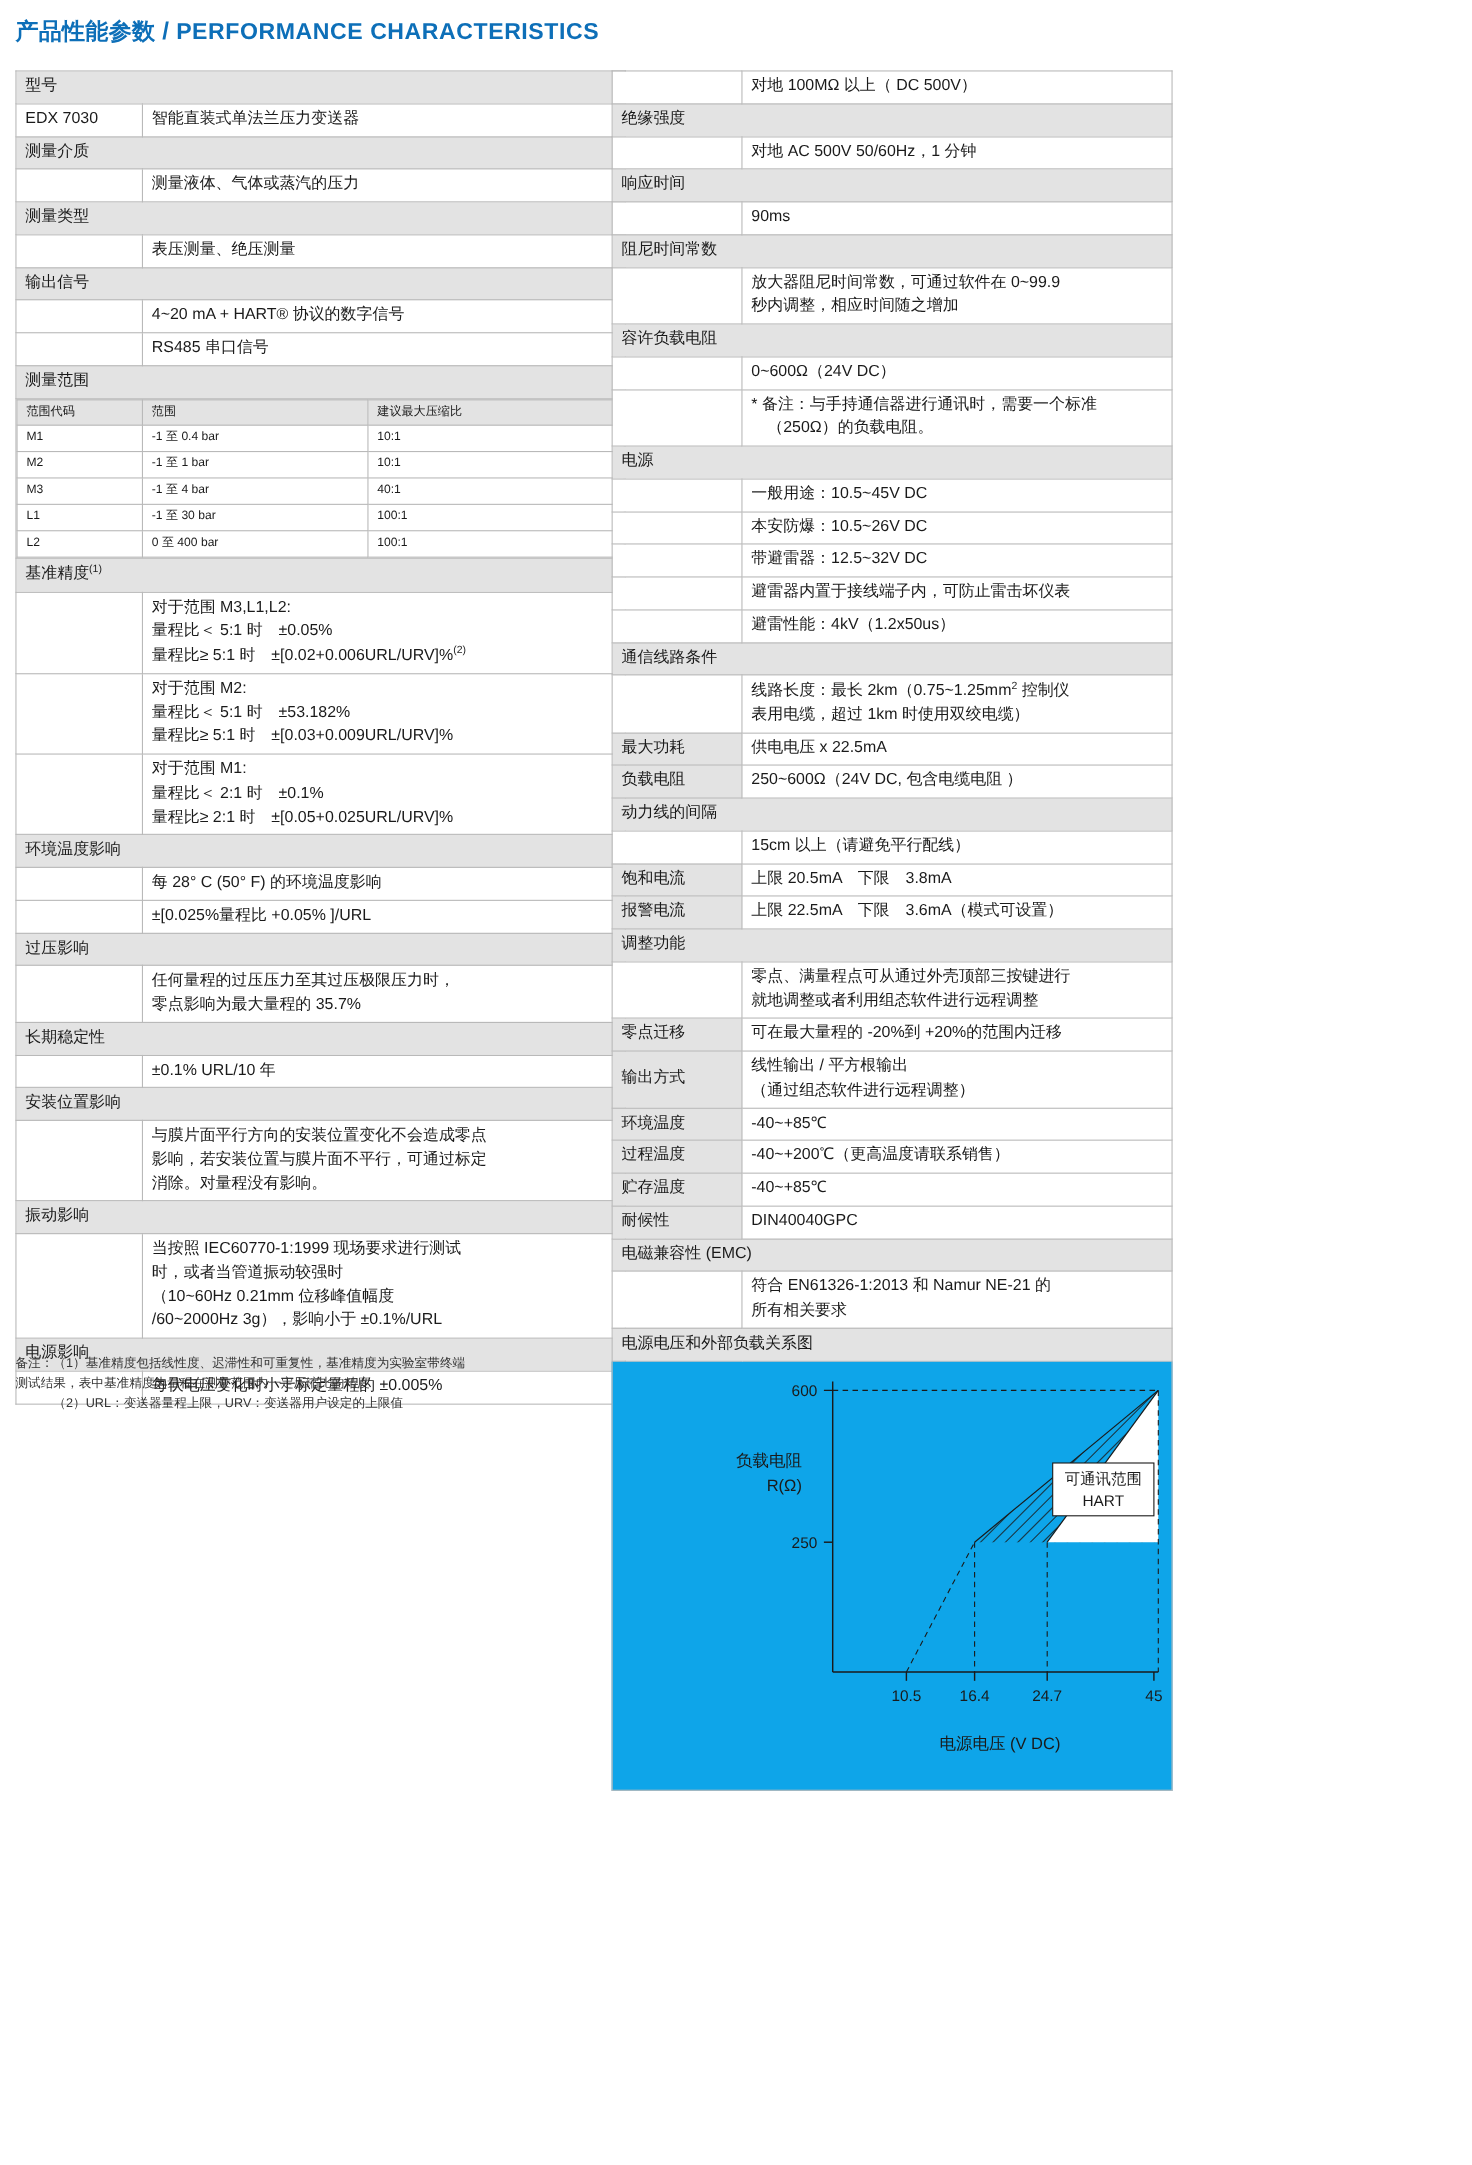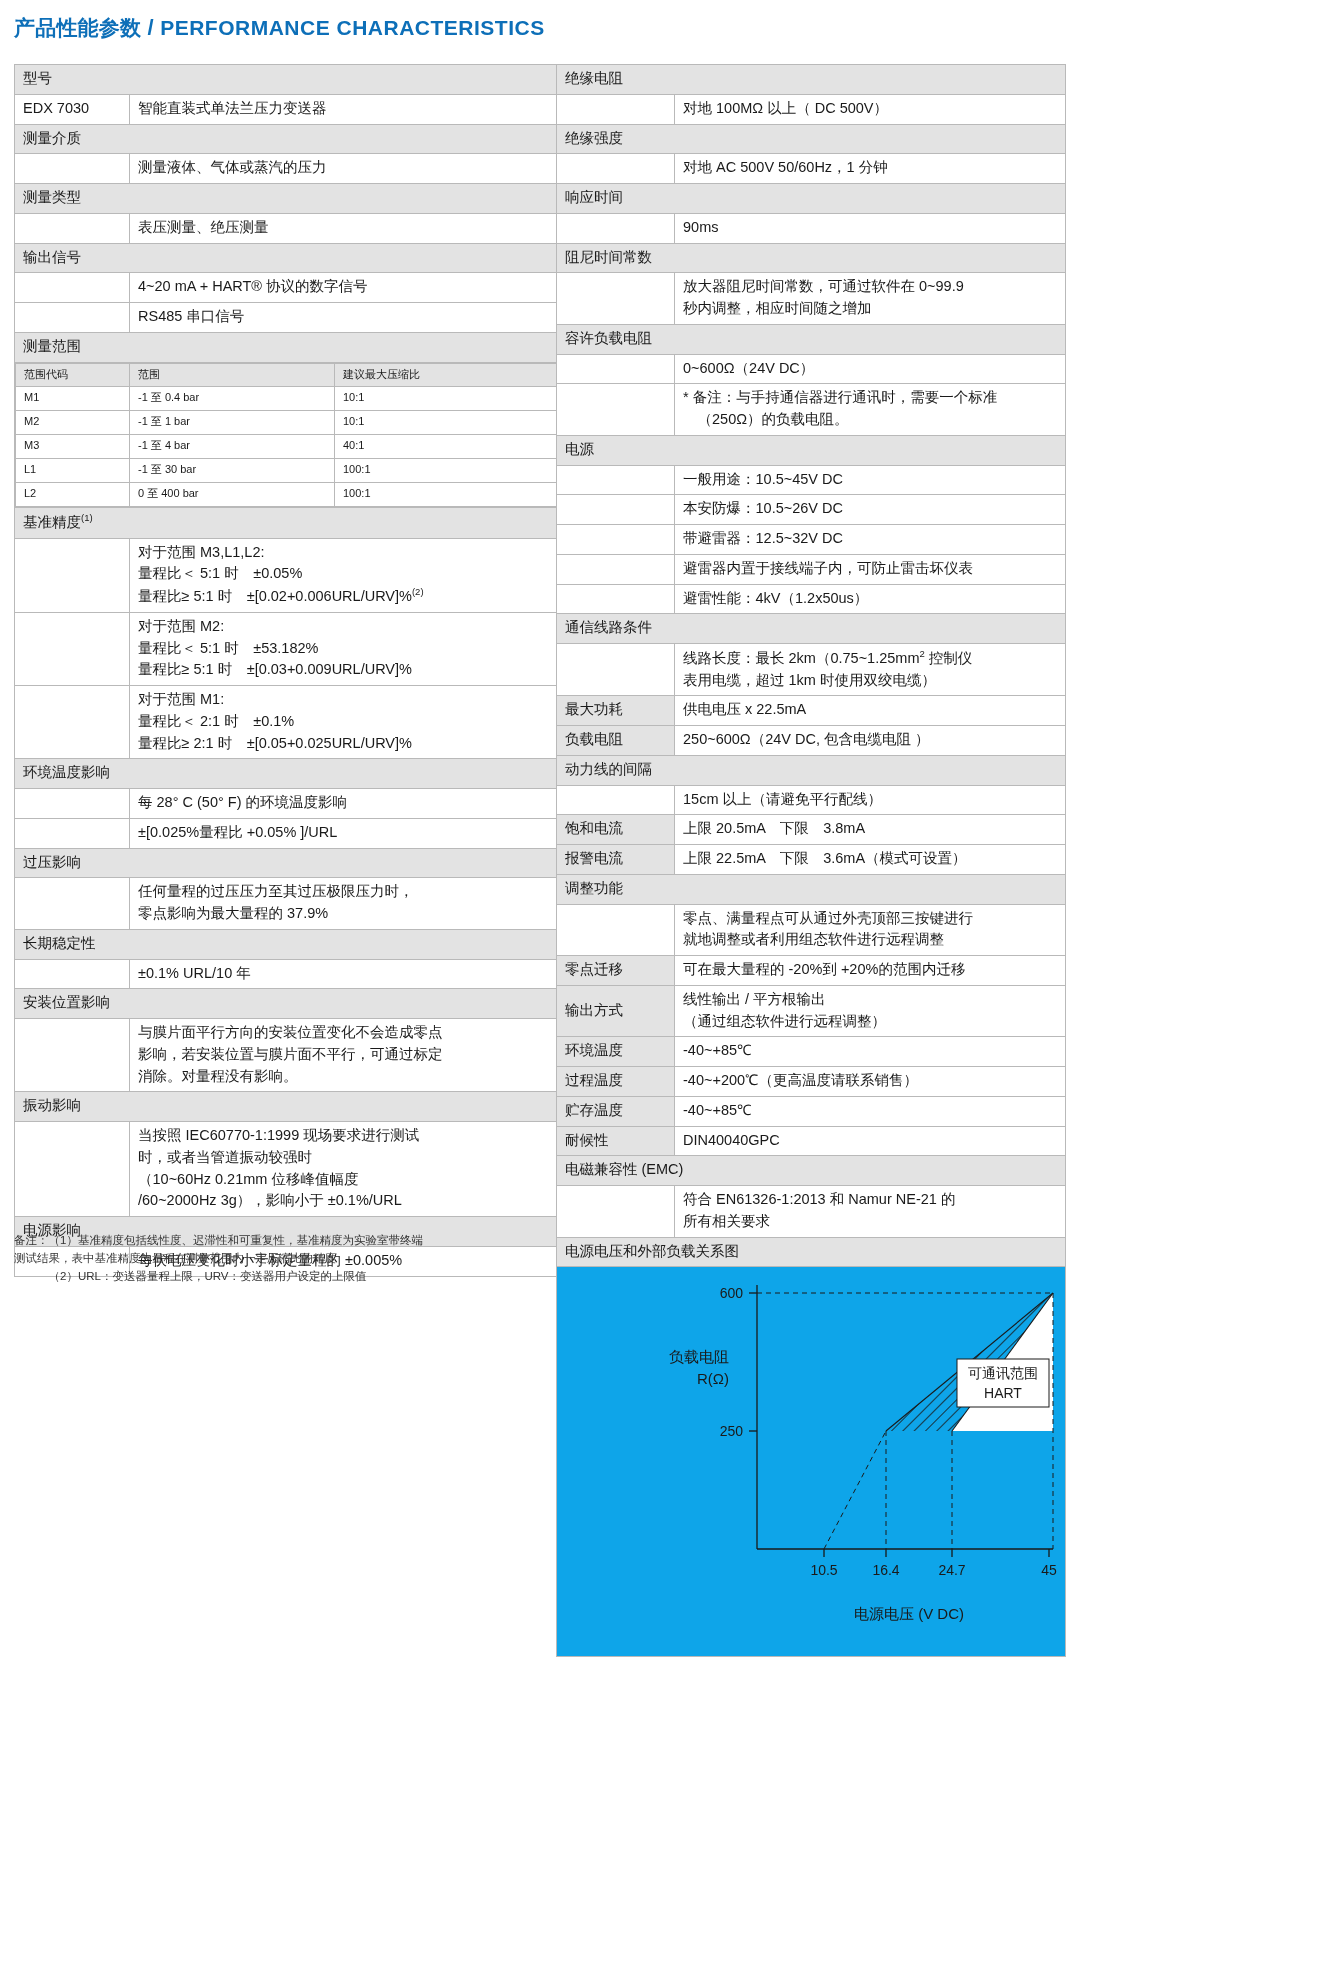--- a/index.html
+++ b/index.html
@@ -268,21 +268,21 @@
         <td class="sub">±[0.025%量程比 +0.05% ]/URL</td>
       </tr>
 
       <tr>
         <td class="hdr" colspan="2">过压影响</td>
       </tr>
       <tr>
         <td class="blank"></td>
         <td class="sub multi">
           <div>任何量程的过压压力至其过压极限压力时，</div>
-          <div>零点影响为最大量程的 37.9%</div>
+          <div>零点影响为最大量程的 35.7%</div>
         </td>
       </tr>
 
       <tr>
         <td class="hdr" colspan="2">长期稳定性</td>
       </tr>
       <tr>
         <td class="blank"></td>
         <td class="sub">±0.1% URL/10 年</td>
       </tr>
@@ -330,23 +330,20 @@
   </div>
 
   <div class="col-right">
     <table class="spec">
       <colgroup>
           <col style="width:118px">
           <col>
         </colgroup>
 
       <tbody>
-          <tr>
-        <td class="hdr" colspan="2">绝缘电阻</td>
-      </tr>
       <tr>
         <td class="blank"></td>
         <td class="sub">对地 100MΩ 以上（ DC 500V）</td>
       </tr>
 
       <tr>
         <td class="hdr" colspan="2">绝缘强度</td>
       </tr>
       <tr>
         <td class="blank"></td>

